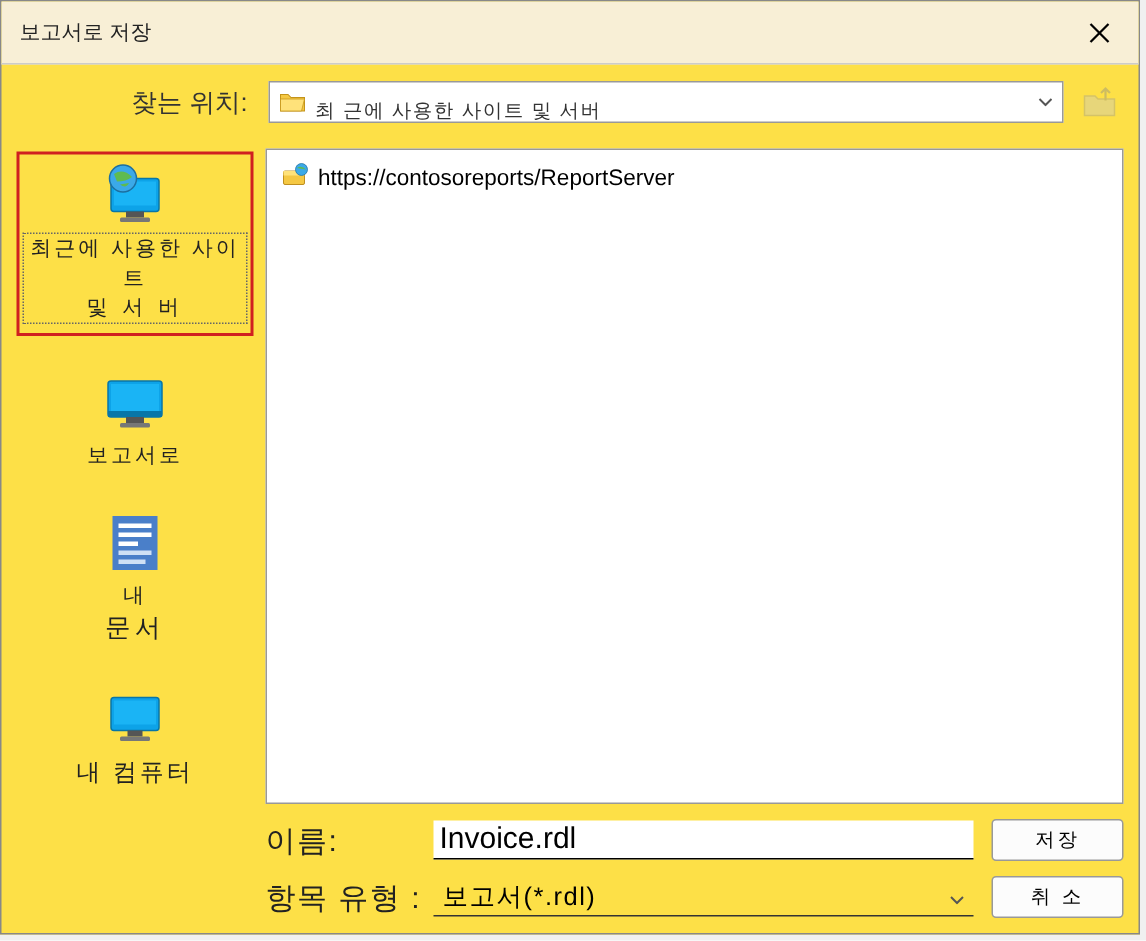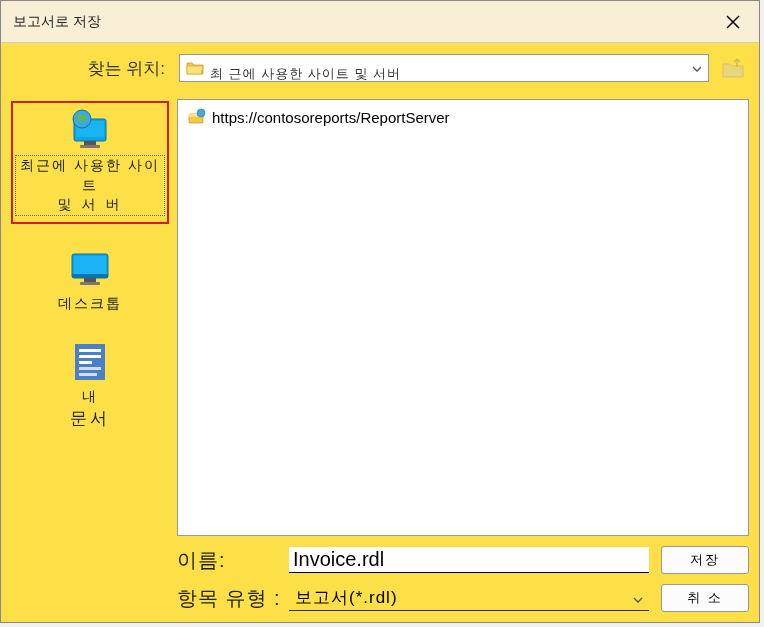--- a/index.html
+++ b/index.html
@@ -274,40 +274,51 @@
       <div class="sidebar-item">
         <div class="icon-wrap">
           <svg width="44" height="38" viewBox="0 0 44 38">
             <rect x="4" y="4" width="36" height="24" rx="2" fill="#0da3e8" stroke="#0876a8"></rect>
             <rect x="6" y="6" width="32" height="18" fill="#1ab4f5"></rect>
             <rect x="4" y="24" width="36" height="4" fill="#0876a8"></rect>
             <rect x="16" y="28" width="12" height="4" fill="#555"></rect>
             <rect x="12" y="32" width="20" height="3" rx="1" fill="#777"></rect>
           </svg>
         </div>
-        <div class="sidebar-label desktop-label">데스크톱</div>
+        <div class="sidebar-label desktop-label">보고서로</div>
       </div>
 
       <div class="sidebar-item">
         <div class="icon-wrap">
           <svg width="34" height="40" viewBox="0 0 34 40">
             <rect x="2" y="2" width="30" height="36" fill="#4a7fc9"></rect>
             <rect x="6" y="7" width="22" height="3" fill="#fff"></rect>
             <rect x="6" y="13" width="22" height="3" fill="#fff"></rect>
             <rect x="6" y="19" width="13" height="3" fill="#fff"></rect>
             <rect x="6" y="25" width="22" height="3" fill="#cfe0f5"></rect>
             <rect x="6" y="31" width="18" height="3" fill="#cfe0f5"></rect>
           </svg>
         </div>
         <div class="sidebar-label docs-label">
           <span>내</span>
           <span class="line2" style="font-size:17px;font-family:Liberation Serif, serif;">문서</span>
         </div>
       </div>
 
+      <div class="sidebar-item">
+        <div class="icon-wrap">
+          <svg width="44" height="38" viewBox="0 0 44 38">
+            <rect x="6" y="4" width="32" height="22" rx="2" fill="#0da3e8" stroke="#0876a8"></rect>
+            <rect x="8" y="6" width="28" height="16" fill="#1ab4f5"></rect>
+            <rect x="17" y="26" width="10" height="4" fill="#555"></rect>
+            <rect x="12" y="30" width="20" height="3" rx="1" fill="#777"></rect>
+          </svg>
+        </div>
+        <div class="sidebar-label mycomputer-label" style="font-size:16px;">내 컴퓨터</div>
+      </div>
     </div>
 
     <div class="main">
       <div class="file-list">
         <div class="file-item">
           <span>
             <svg width="18" height="16" viewBox="0 0 18 16">
               <rect x="1" y="6" width="14" height="9" rx="1" fill="#f5c843" stroke="#b88612" stroke-width="0.6"></rect>
               <rect x="1" y="6" width="14" height="3" fill="#ffe27a"></rect>
               <circle cx="13" cy="5" r="4" fill="#3ba9e8" stroke="#1c6fa0" stroke-width="0.5"></circle>

